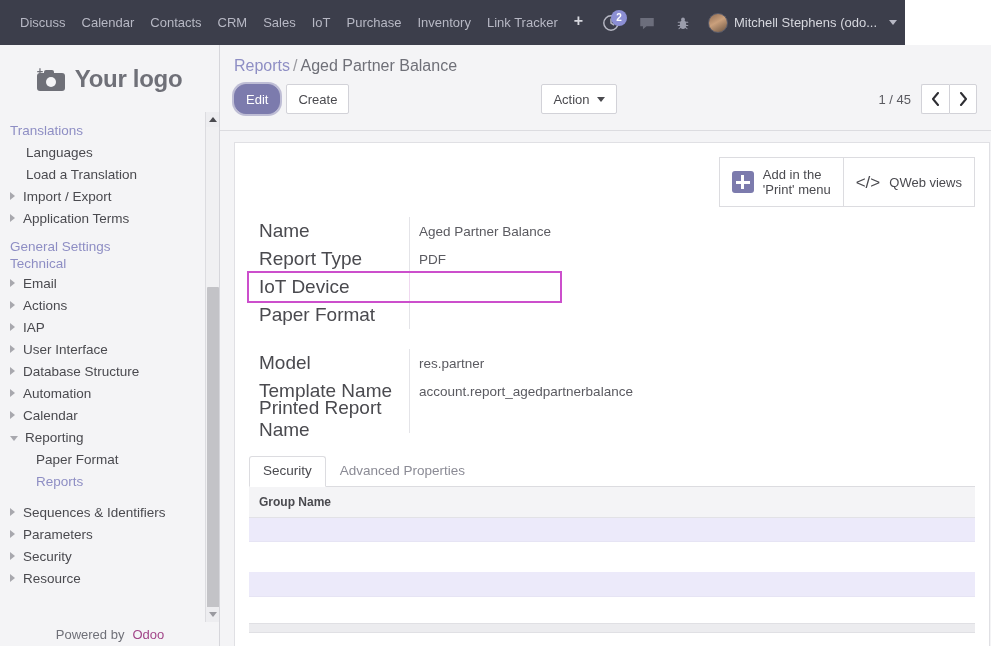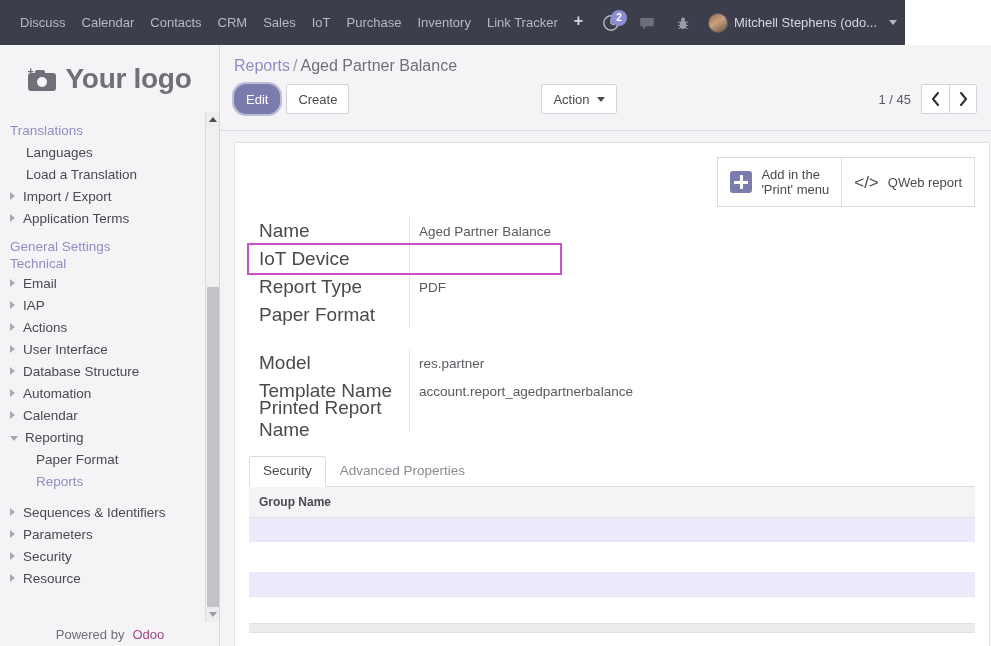--- a/index.html
+++ b/index.html
@@ -94,21 +94,21 @@
   .camera-lens {
     position: absolute; bottom: 4px; left: 9px;
     width: 10px; height: 10px; border-radius: 50%;
     background: #f4f4f6;
   }
   .camera-plus {
     position: absolute; top: 0px; left: 0px;
     color: #6f7078; font-size: 11px; font-weight: bold; line-height: 8px;
   }
   .logo-text {
-    font-size: 28px; font-weight: bold; color: #6f7078;
+    font-size: 24px; font-weight: bold; color: #6f7078;
     letter-spacing: -0.3px;
   }
 
   .menu-scroll {
     position: relative;
     height: 510px;
     padding-top: 8px;
     overflow: hidden;
   }
   .menu-section-head {
@@ -418,25 +418,25 @@
 
     <div class="menu-section-head tight">General Settings</div>
     <div class="menu-section-head tight">Technical</div>
 
     <div class="menu-row">
       <span class="arrow-right"></span>
       <span>Email</span>
     </div>
     <div class="menu-row">
       <span class="arrow-right"></span>
+      <span>Actions</span>
+    </div>
+    <div class="menu-row">
+      <span class="arrow-right"></span>
       <span>IAP</span>
-    </div>
-    <div class="menu-row">
-      <span class="arrow-right"></span>
-      <span>Actions</span>
     </div>
     <div class="menu-row">
       <span class="arrow-right"></span>
       <span>User Interface</span>
     </div>
     <div class="menu-row">
       <span class="arrow-right"></span>
       <span>Database Structure</span>
     </div>
     <div class="menu-row">
@@ -532,36 +532,36 @@
       <div class="stat-buttons">
         <div class="stat-btn">
           <span class="plus-sq"></span>
           <span>
             <span>Add in the</span><br>
             <span>'Print' menu</span>
           </span>
         </div>
         <div class="stat-btn">
           <span class="code-icon">&lt;/&gt;</span>
-          <span>QWeb report</span>
+          <span>QWeb views</span>
         </div>
       </div>
 
       <div class="form-grid">
         <div class="f-row">
           <div class="f-label">Name</div>
           <div class="f-value">Aged Partner Balance</div>
         </div>
+        <div class="f-row">
+          <div class="f-label">Report Type</div>
+          <div class="f-value">PDF</div>
+        </div>
         <div class="f-row highlighted">
           <div class="f-label">IoT Device</div>
           <div class="f-value"></div>
-        </div>
-        <div class="f-row">
-          <div class="f-label">Report Type</div>
-          <div class="f-value">PDF</div>
         </div>
         <div class="f-row">
           <div class="f-label">Paper Format</div>
           <div class="f-value"></div>
         </div>
 
         <div class="group-gap"></div>
 
         <div class="f-row">
           <div class="f-label">Model</div>

